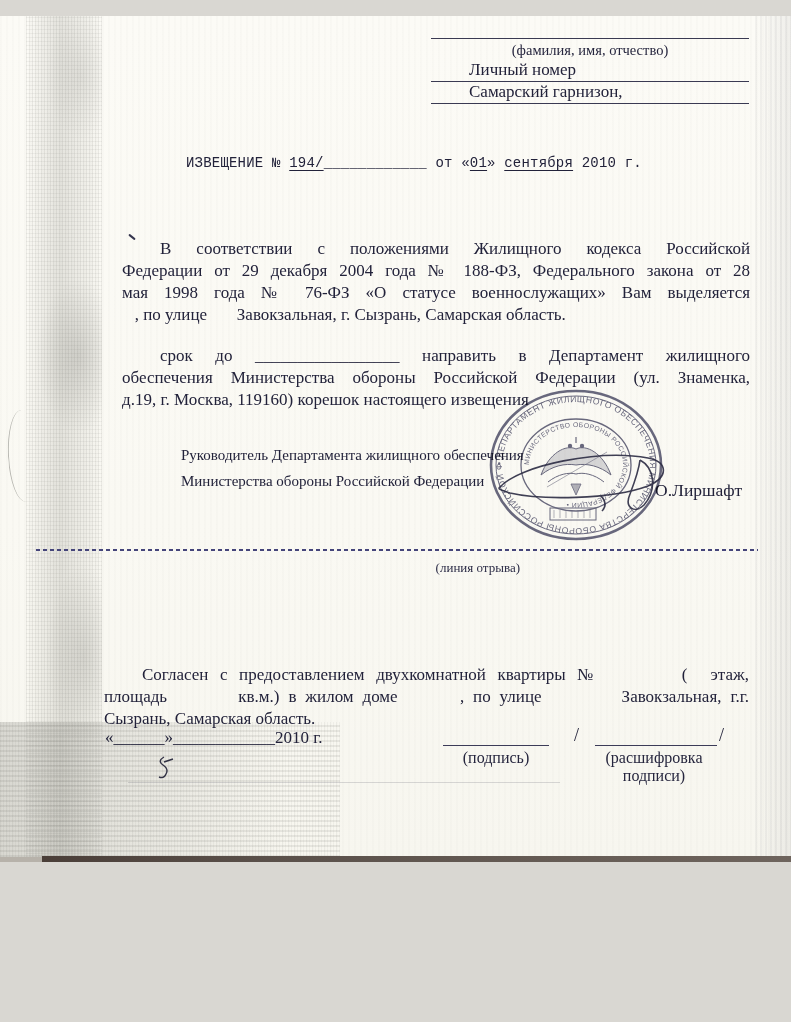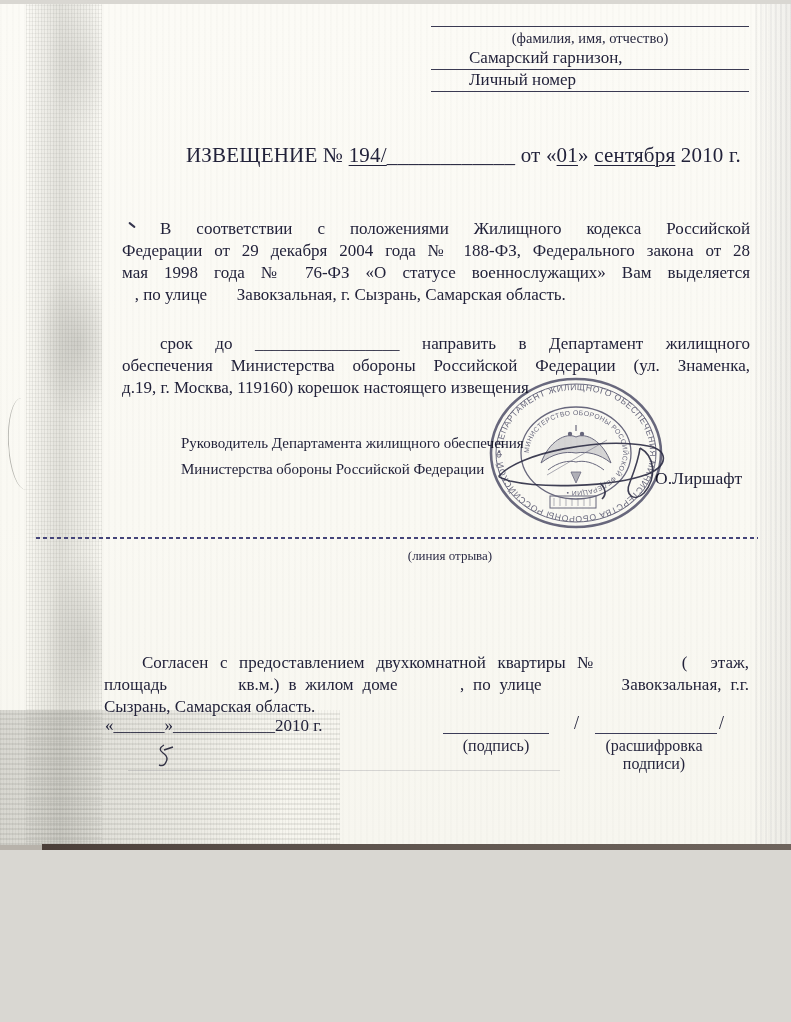--- a/index.html
+++ b/index.html
@@ -1,17 +1,17 @@
 <!DOCTYPE html>
 <html><head>
 <meta charset="utf-8">
 <style>
   html,body { margin:0; padding:0; background:#d9d7d2; }
   .page {
-    position:relative; width:791px; height:846px; margin:4px auto;
+    position:relative; width:791px; height:846px; margin:16px auto;
     background:
       repeating-linear-gradient(90deg, rgba(150,150,142,.03) 0 2px, rgba(0,0,0,0) 2px 6px),
       linear-gradient(180deg,#fcfbf6 0%, #faf9f3 60%, #f7f6ef 100%);
     font-family:"Liberation Serif", serif;
     color:#22223a;
     overflow:hidden;
   }
   .page * { box-sizing:border-box; }
 
   
@@ -64,39 +64,39 @@
   
   .txt { position:absolute; }
   .parts-line { white-space:pre; }
   .u { text-decoration:underline; text-decoration-thickness:1.2px; text-underline-offset:3px; }
 
   .header { position:absolute; left:431px; top:2px; width:318px; font-size:16.5px; }
   .h-blank { height:21px; border-bottom:1.4px solid #3a3a52; }
   .h-caption { text-align:center; font-size:14.5px; padding:3px 0 1px 0; color:#26263e; }
   .h-field { height:22px; border-bottom:1.4px solid #3a3a52; padding-left:38px; font-size:17px; }
 
-  .title { left:186px; top:139px; font-size:21px; letter-spacing:.2px; }
+  .title { left:186px; top:139px; font-size:14px; letter-spacing:.2px;font-family:Liberation Mono, monospace; }
   .stub-title { left:148px; top:612px; font-size:17px; letter-spacing:.2px; }
 
   .para { font-size:17px; line-height:22px; }
   .para .jline { white-space:pre-wrap; text-align:justify; text-align-last:justify; }
   .para .jline:last-child { text-align-last:left; }
   .para .jline:first-child { text-indent:38px; }
-  .para1 { left:122px; top:214px; width:628px; }
+  .para1 { left:122px; top:222px; width:628px; }
   .para2 { left:122px; top:329px; width:628px; }
   .stub-para { left:104px; top:648px; width:645px; }
 
   .sig-role { left:181px; top:426px; font-size:15px; line-height:26px; }
   .signer { left:655px; top:464px; font-size:17.5px; }
 
   .tear-line {
     position:absolute; left:36px; top:533px; width:722px; height:1.6px;
     background:repeating-linear-gradient(90deg,#45457a 0 4px, rgba(0,0,0,0) 4px 7px);
   }
-  .tear-caption { left:380px; top:544px; width:140px; text-align:center; font-size:13px; color:#2c2c46; }
+  .tear-caption { left:380px; top:544px; width:140px; text-align:right; font-size:13px; color:#2c2c46; }
 
   .stub-date { left:105px; top:712px; font-size:17px; white-space:pre; }
   .sig-line { position:absolute; top:712px; height:18px; border-bottom:1.4px solid #3c3c58; }
   .sig-line1 { left:443px; width:106px; }
   .sig-line2 { left:595px; width:122px; }
   .sig-cap { position:absolute; top:733px; font-size:16px; text-align:center; color:#26263e; }
   .cap1 { left:443px; width:106px; }
   .cap2 { left:578px; width:152px;text-align:center; }
   .slash { position:absolute; top:709px; font-size:18px; }
   .s1 { left:574px; } .s2 { left:719px; }
@@ -113,22 +113,22 @@
   <div class="right-band"></div>
   <div class="bottom-bar"></div>
   <div class="bottom-bar-left"></div>
   <div class="paren-mark"></div>
   <div class="pen-tick"></div>
   <div class="faint-line"></div>
 
   <div class="header">
     <div class="h-blank"></div>
     <div class="h-caption">(фамилия, имя, отчество)</div>
+    <div class="h-field">Личный номер</div>
     <div class="h-field">Самарский гарнизон,</div>
-    <div class="h-field">Личный номер</div>
   </div>
 
   <div class="txt title parts-line"><span>ИЗВЕЩЕНИЕ № </span><span class="u">194/</span><span>____________</span><span> от «</span><span class="u">01</span><span>» </span><span class="u">сентября</span><span> 2010 г.</span></div>
 
   <div class="txt para para1">
       <div class="jline">В соответствии с положениями Жилищного кодекса Российской</div>
       <div class="jline">Федерации от 29 декабря 2004 года № 188-ФЗ, Федерального закона от 28</div>
       <div class="jline">мая 1998 года № 76-ФЗ «О статусе военнослужащих» Вам выделяется</div>
       <div class="jline">   , по улице       Завокзальная, г. Сызрань, Самарская область.</div>
     </div>

